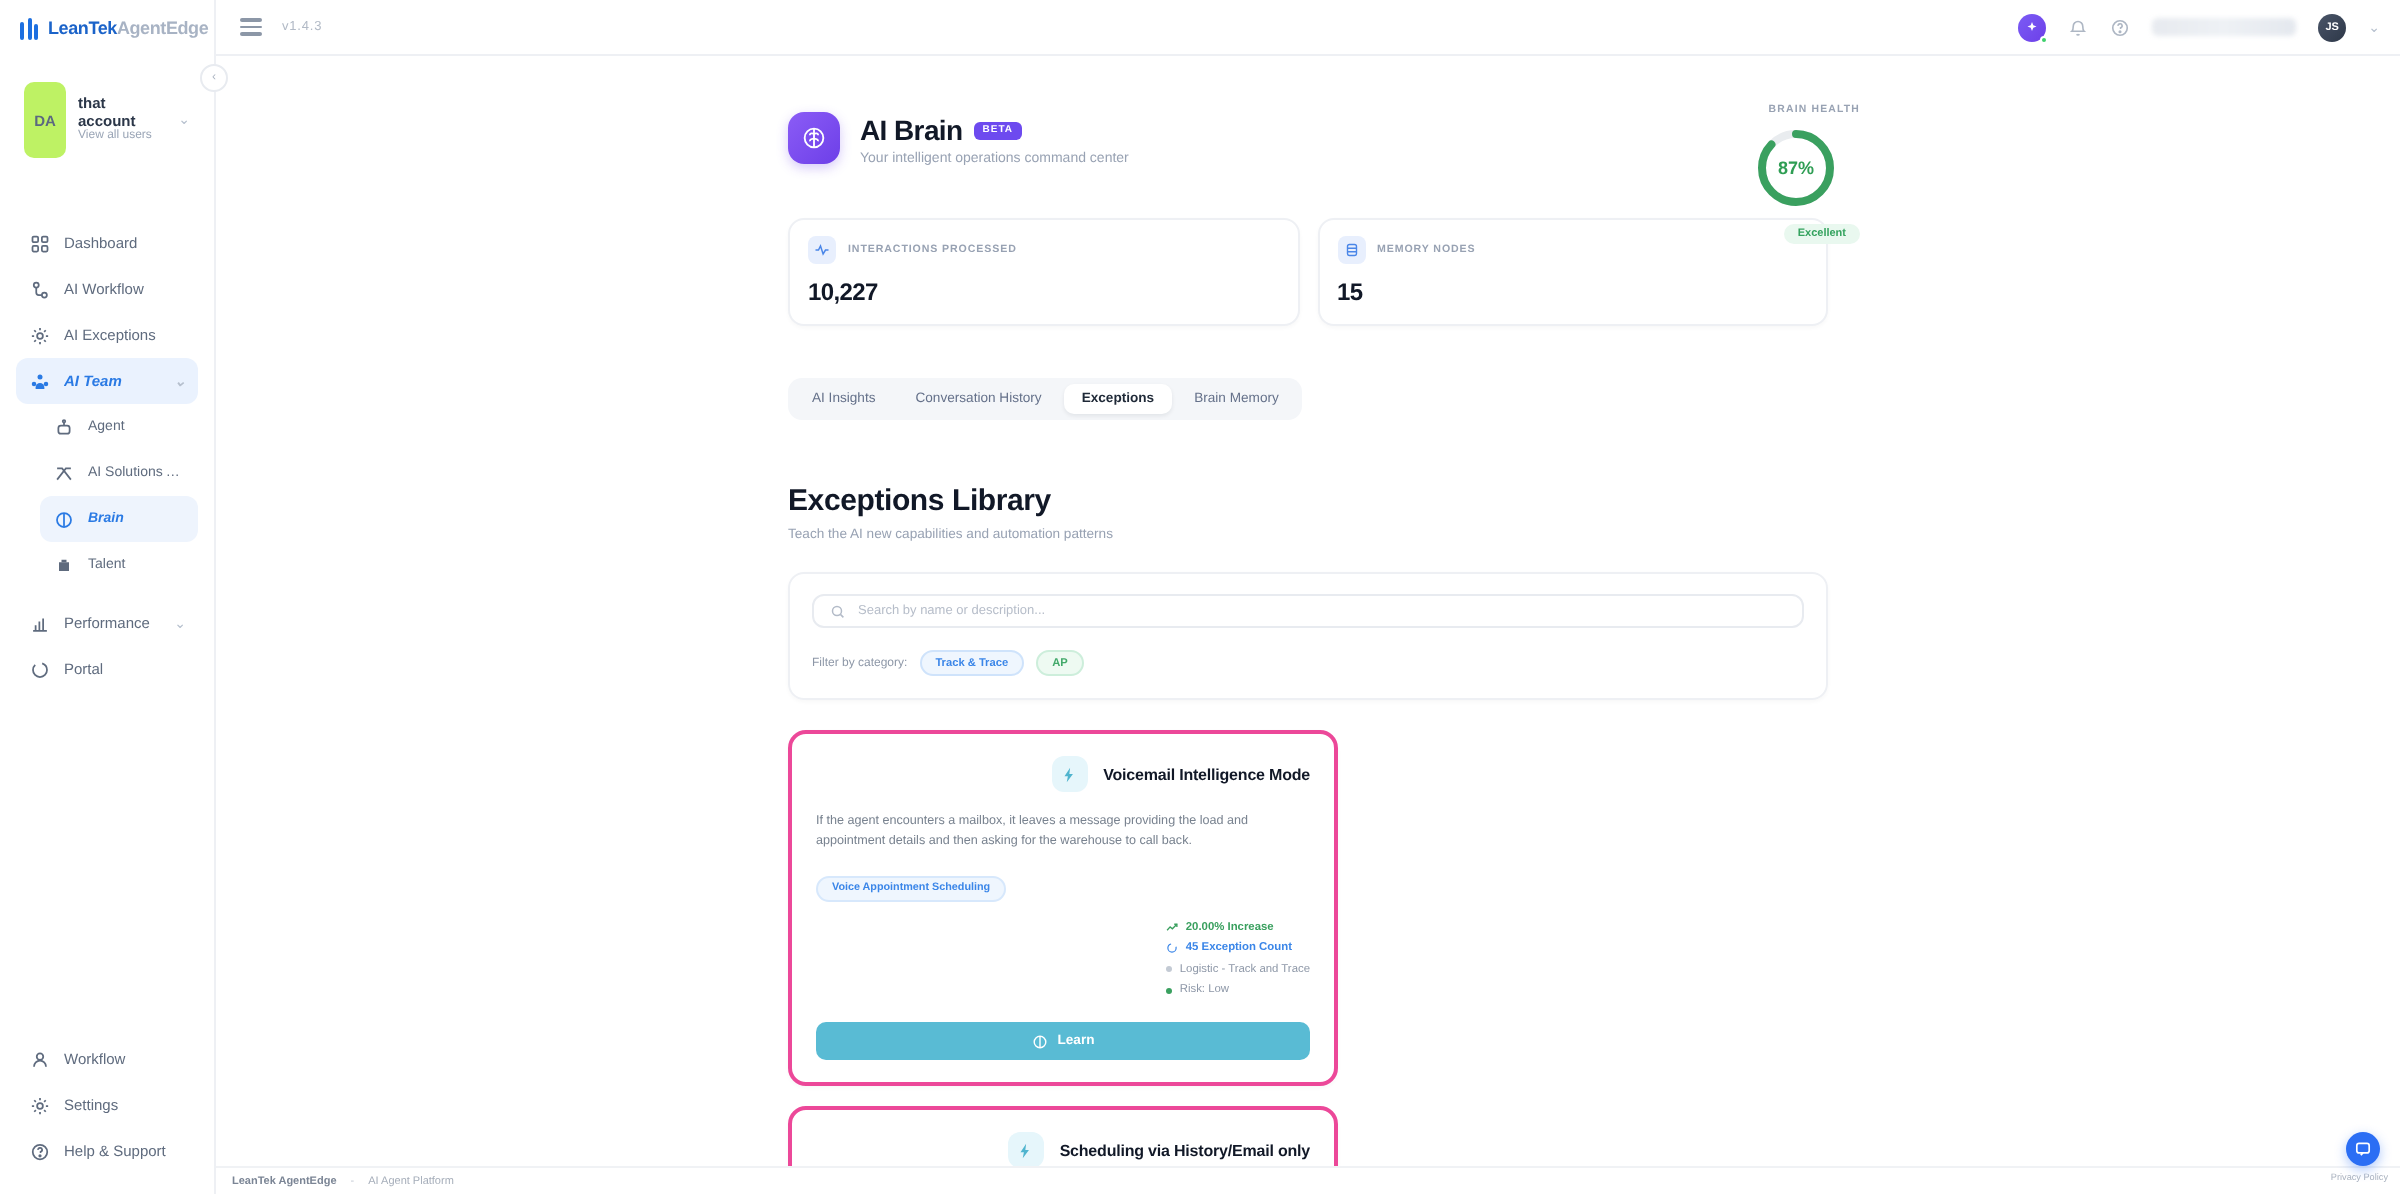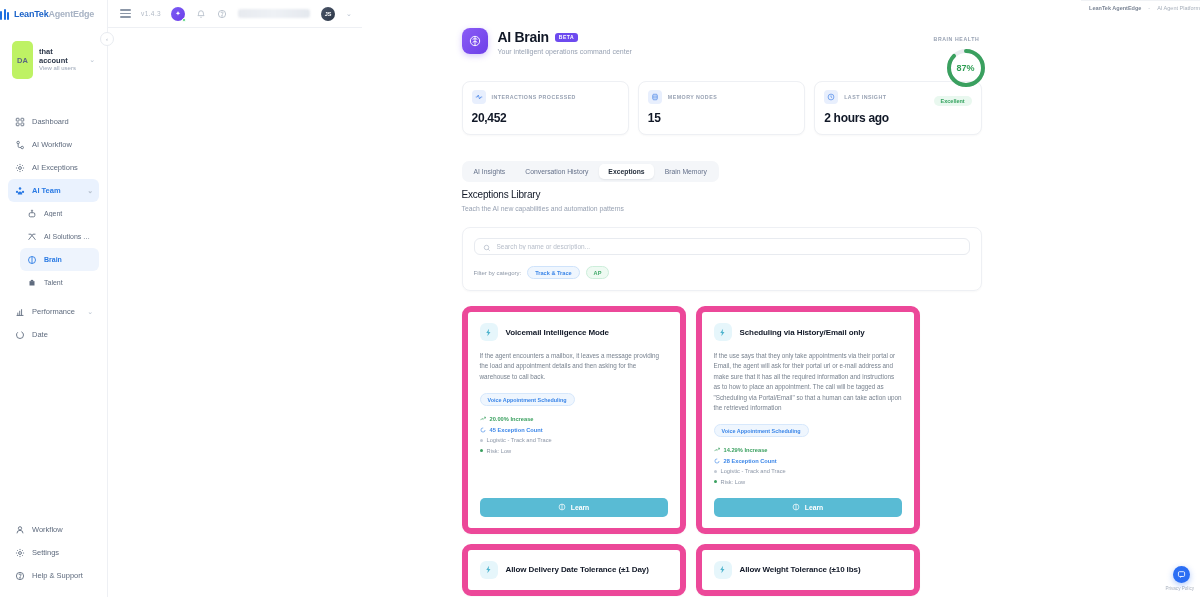--- a/index.html
+++ b/index.html
@@ -12,21 +12,21 @@
   }
   .app { display: flex; width: 1200px; height: 597px; position: relative; }
 
   
   .sidebar {
     width: 108px; height: 597px; background: #ffffff;
     border-right: 1px solid #eef0f4;
     display: flex; flex-direction: column; flex: 0 0 108px;
     position: relative;
   }
-  .logo-wrap { height: 28px; display: flex; align-items: center; }
+  .logo-wrap { height: 28px; display: flex; align-items: center; padding-left: 10px; }
   .logo { display: flex; align-items: center; gap: 3px; }
   .logo-mark { width: 11px; height: 11px; position: relative; }
   .logo-mark i { position: absolute; background: #1d6fe0; width: 2px; border-radius: 1px; }
   .logo-mark i:nth-child(1){ left: 0; top: 2px; height: 9px; }
   .logo-mark i:nth-child(2){ left: 3.5px; top: 0px; height: 11px; }
   .logo-mark i:nth-child(3){ left: 7px; top: 3px; height: 8px; }
   .logo-text { font-size: 9px; font-weight: bold; letter-spacing: -.2px; }
   .logo-text .b { color: #1b63c9; }
   .logo-text .g { color: #a8b3c4; }
 
@@ -43,38 +43,38 @@
   .acct-name { font-size: 7.5px; font-weight: bold; color: #2b3648; line-height: 1.25; }
   .acct-sub { font-size: 6px; color: #9aa5b6; line-height: 1.3; }
   .chev { color: #b6c0ce; font-size: 7px; }
 
   .nav { margin-top: 26px; flex: 1; }
   .nav-item {
     display: flex; align-items: center; gap: 7px;
     height: 23px; margin: 0 8px; padding: 0 6px;
     border-radius: 6px; cursor: pointer; color: #5f6b7e; font-size: 7.5px;
   }
-  .nav-item.active { background: #eaf2fe; color: #2a7ae4; font-weight: bold; }
+  .nav-item.active { background: #eaf2fe; color: #2a7ae4; font-weight: bold; font-style: italic; }
   .nav-item.sub { margin-left: 20px; margin-right: 8px; font-size: 7px; }
   .nav-item.sub.active { background: #eef4fd; }
   .nav-icon { width: 11px; height: 11px; flex: 0 0 11px; display: flex; align-items: center; justify-content: center; }
   .nav-icon svg { width: 10px; height: 10px; }
   .nav-label { flex: 1; white-space: nowrap; overflow: hidden; text-overflow: ellipsis; }
   .nav-gap { height: 6px; }
   .nav-bottom { padding-bottom: 10px; }
 
   .collapse-btn {
     position: absolute; right: -7px; top: 32px; width: 14px; height: 14px;
     border-radius: 50%; background: #fff; border: 1px solid #e8ebf0;
     display: flex; align-items: center; justify-content: center;
     font-size: 6px; color: #aab3c0; cursor: pointer; z-index: 5;
   }
 
   
-  .main { flex: 1; display: flex; flex-direction: row; background: #fff; min-width: 0; }
+  .main { flex: 1; display: flex; flex-direction: column; background: #fff; min-width: 0; }
   .topbar {
     height: 28px; border-bottom: 1px solid #eef0f4;
     display: flex; align-items: center; padding: 0 10px 0 12px; gap: 10px;
   }
   .hamburger { width: 11px; display: flex; flex-direction: column; gap: 2px; cursor: pointer; }
   .hamburger span { height: 1.5px; background: #8c97a7; border-radius: 1px; }
   .version { font-size: 6.5px; color: #b2bac6; letter-spacing: .4px; }
   .topbar-right { margin-left: auto; display: flex; align-items: center; gap: 11px; }
   .agent-avatar {
     width: 14px; height: 14px; border-radius: 50%;
@@ -116,21 +116,21 @@
   .page-title-wrap { margin-left: 10px; padding-top: 1px; }
   .title-row { display: flex; align-items: center; gap: 6px; }
   .page-title { font-size: 14px; font-weight: bold; color: #111827; letter-spacing: -.3px; }
   .beta {
     background: #6d4aef; color: #fff; font-size: 5px; font-weight: bold;
     padding: 1.5px 4px; border-radius: 3px; letter-spacing: .5px;
   }
   .page-sub { font-size: 7px; color: #98a2b3; margin-top: 3px; }
 
   .health {
-    position: absolute; right: -16px; top: 36px; width: 64px; text-align: left;
+    position: absolute; right: -16px; top: 24px; width: 64px; text-align: right;
   }
   .health-label { font-size: 5.2px; font-weight: bold; color: #98a2b3; letter-spacing: .6px; }
   .ring { width: 42px; height: 42px; margin: 5px auto 0; position: relative; }
   .ring svg { transform: rotate(-90deg); }
   .ring-val {
     position: absolute; inset: 0; display: flex; align-items: center; justify-content: center;
     font-size: 9px; font-weight: bold; color: #2f9e54;
   }
   .health-pill {
     display: inline-block; margin-top: 4px; background: #e9f8ef; color: #35a35f;
@@ -156,21 +156,21 @@
   .tabs {
     display: inline-flex; background: #f4f6f9; border-radius: 7px; padding: 3px;
     margin-top: 26px; gap: 2px;
   }
   .tab {
     font-size: 6.8px; color: #65718a; padding: 4px 9px; border-radius: 5px; cursor: pointer;
     white-space: nowrap;
   }
   .tab.active { background: #fff; color: #1f2937; font-weight: bold; box-shadow: 0 1px 2px rgba(16,24,40,.08); }
 
-  .section-title { font-size: 10px; font-weight: normal; color: #111827; margin-top: 7px; letter-spacing: -.2px; }
+  .section-title { font-size: 15px; font-weight: bold; color: #111827; margin-top: 32px; letter-spacing: -.2px; }
   .section-sub { font-size: 6.8px; color: #98a2b3; margin-top: 5px; }
 
   
   .search-card {
     margin-top: 15px; border: 1px solid #eef0f4; border-radius: 8px; padding: 10px 11px 11px;
     box-shadow: 0 1px 2px rgba(16,24,40,.03);
   }
   .search-field {
     display: flex; align-items: center; gap: 6px;
     border: 1px solid #e8ebf0; border-radius: 6px; height: 17px; padding: 0 8px;
@@ -185,23 +185,23 @@
   .filter-label { font-size: 6px; color: #8d97a7; }
   .chip {
     font-size: 5.6px; font-weight: bold; padding: 2.5px 7px; border-radius: 9px; cursor: pointer;
   }
   .chip.blue { color: #3b86e8; background: #eff6fe; border: 1px solid #cfe3fb; }
   .chip.green { color: #42a96a; background: #eefaf2; border: 1px solid #cdeedb; }
 
   
   .cards { display: flex; flex-wrap: wrap; gap: 10px; margin-top: 15px; }
   .xcard {
-    width: 224px; background: #fff; border: 6px solid #ec4899; border-radius: 9px;
+    width: 275px; background: #fff; border: 2px solid #ec4899; border-radius: 9px;
     padding: 11px 12px 11px; box-shadow: 0 1px 2px rgba(16,24,40,.03);
-    display: flex; flex-direction: column;
+    display: flex; flex-direction: column; align-items: flex-end;
   }
   .xcard-head { display: flex; align-items: center; gap: 8px; }
   .bolt {
     width: 18px; height: 18px; border-radius: 6px; background: #e6f6fb;
     display: flex; align-items: center; justify-content: center; flex: 0 0 18px;
   }
   .bolt svg { width: 9px; height: 9px; }
   .xcard-title { font-size: 8px; font-weight: bold; color: #111827; letter-spacing: -.1px; }
   .xcard-desc { font-size: 6.3px; color: #78828f; line-height: 1.65; margin-top: 10px; }
   .xtag {
@@ -368,21 +368,21 @@
         </span>
         <span class="nav-label">Performance</span>
         <span class="chev">⌄</span>
       </div>
       <div class="nav-item">
         <span class="nav-icon">
           <svg viewBox="0 0 16 16" fill="none" stroke="currentColor" stroke-width="1.4">
               <circle cx="8" cy="8" r="5.6" stroke-dasharray="22 6"></circle>
             </svg>
         </span>
-        <span class="nav-label">Date</span>
+        <span class="nav-label">Portal</span>
       </div>
     </nav>
 
     <div class="nav-bottom">
       <div class="nav-item">
         <span class="nav-icon">
           <svg viewBox="0 0 16 16" fill="none" stroke="currentColor" stroke-width="1.4">
               <circle cx="8" cy="5.3" r="2.6"></circle>
               <path d="M3.2 13.3a4.8 4.8 0 0 1 9.6 0"></path>
             </svg>
@@ -480,45 +480,33 @@
         <div class="stats">
           <div class="stat">
             <div class="stat-top">
               <span class="stat-icon">
                 <svg viewBox="0 0 16 16" fill="none" stroke="#4a86e8" stroke-width="1.5">
                     <path d="M1.5 8h3l2-4 2.6 8L11.5 8h3"></path>
                   </svg>
               </span>
               <span class="stat-label">INTERACTIONS PROCESSED</span>
             </div>
-            <div class="stat-value">20,452</div>
+            <div class="stat-value">10,227</div>
           </div>
           <div class="stat">
             <div class="stat-top">
               <span class="stat-icon">
                 <svg viewBox="0 0 16 16" fill="none" stroke="#4a86e8" stroke-width="1.4">
                     <rect x="3.5" y="2.5" width="9" height="11" rx="2"></rect>
                     <path d="M3.5 6.2h9M3.5 9.8h9"></path>
                   </svg>
               </span>
               <span class="stat-label">MEMORY NODES</span>
             </div>
             <div class="stat-value">15</div>
-          </div>
-          <div class="stat">
-            <div class="stat-top">
-              <span class="stat-icon">
-                <svg viewBox="0 0 16 16" fill="none" stroke="#4a86e8" stroke-width="1.4">
-                    <circle cx="8" cy="8" r="5.8"></circle>
-                    <path d="M8 4.8V8l2.2 1.4"></path>
-                  </svg>
-              </span>
-              <span class="stat-label">LAST INSIGHT</span>
-            </div>
-            <div class="stat-value">2 hours ago</div>
           </div>
         </div>
 
         <div class="tabs">
           <div class="tab">AI Insights</div>
           <div class="tab">Conversation History</div>
           <div class="tab active">Exceptions</div>
           <div class="tab">Brain Memory</div>
         </div>
 

